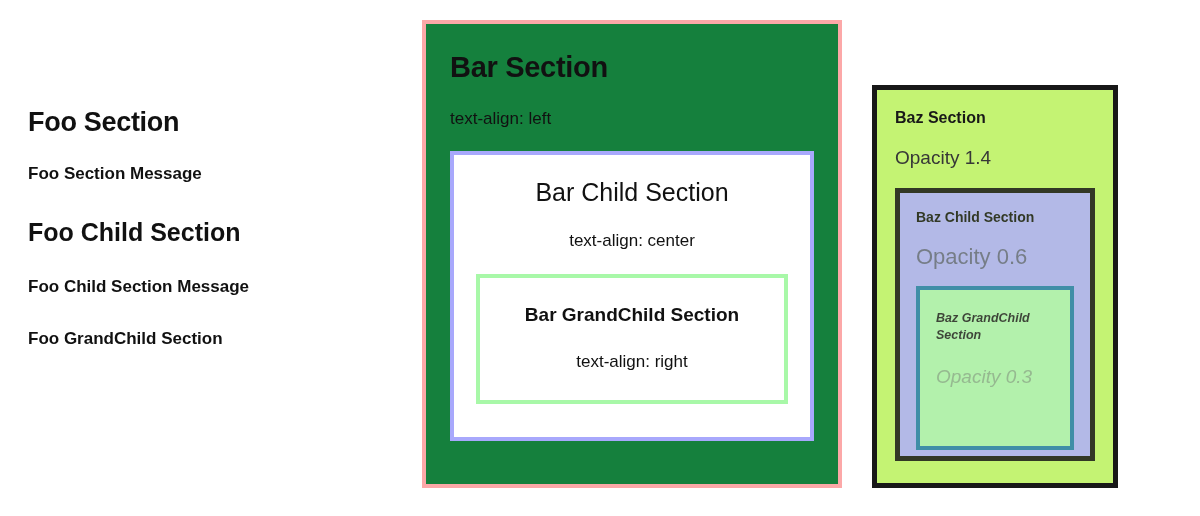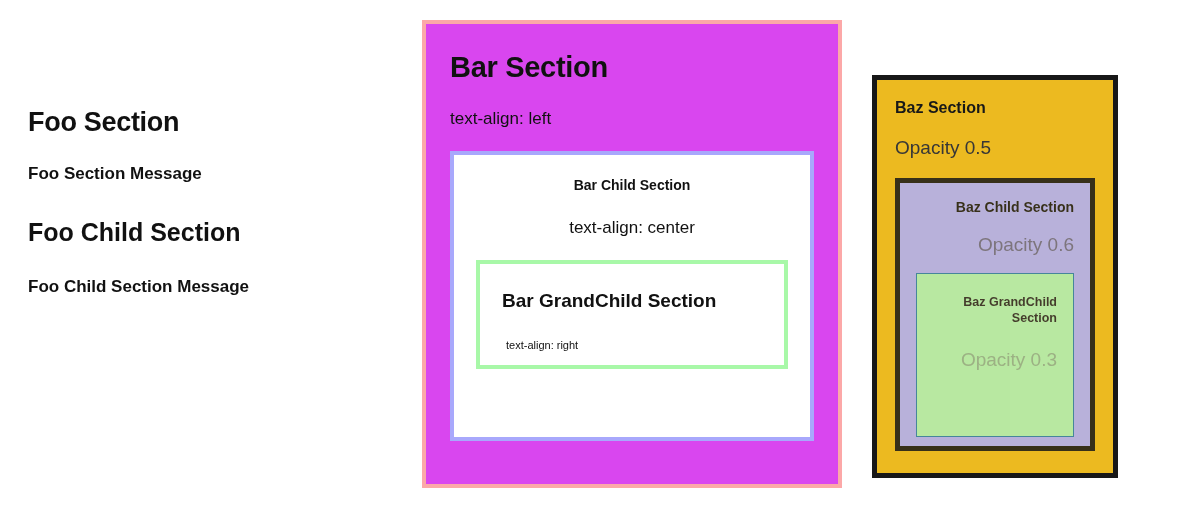--- a/index.html
+++ b/index.html
@@ -56,21 +56,21 @@
 
   
   #bar-section {
     position: absolute;
     left: 422px;
     top: 20px;
     width: 420px;
     height: 468px;
     box-sizing: border-box;
     border: 4px solid #fca8a8;
-    background: #d946ef;
+    background: #15803d;
     text-align: left;
     padding: 26px 24px 0 24px;
   }
   #bar-section .bar-h1 {
     font-size: 29px;
     font-weight: bold;
     line-height: 1.2;
     margin: 0 0 24px 0;
     letter-spacing: -0.3px;
   }
@@ -81,60 +81,60 @@
   }
   #bar-child-section {
     box-sizing: border-box;
     border: 4px solid #a8a8fc;
     background: #ffffff;
     text-align: center;
     padding: 22px 22px 0 22px;
     height: 290px;
   }
   #bar-child-section .bar-h2 {
-    font-size: 14px;
-    font-weight: bold;
+    font-size: 25px;
+    font-weight: normal;
     line-height: 1.2;
     margin: 0 0 24px 0;
   }
   #bar-child-section .bar-note {
     font-size: 17px;
     line-height: 1.2;
     margin: 0 0 22px 0;
   }
   #bar-grandchild-section {
     box-sizing: border-box;
     border: 4px solid #a8f8a8;
     background: #ffffff;
-    text-align: left;
+    text-align: center;
     padding: 26px 22px 0 22px;
-    height: 109px;
+    height: 130px;
   }
   #bar-grandchild-section .bar-h3 {
     font-size: 19px;
     font-weight: bold;
     line-height: 1.2;
     margin: 0 0 26px 0;
   }
   #bar-grandchild-section .bar-note {
-    font-size: 11px;
+    font-size: 17px;
     line-height: 1.2;
     margin: 4px;
   }
 
   
   #baz-section {
     position: absolute;
     left: 872px;
-    top: 75px;
+    top: 85px;
     width: 246px;
     height: 403px;
     box-sizing: border-box;
     border: 5px solid #000000;
-    background: #eab308;
+    background: #bef264;
     padding: 18px 18px 0 18px;
     opacity: 0.9;
   }
   #baz-section .baz-h1 {
     font-size: 16px;
     font-weight: bold;
     line-height: 1.2;
     margin: 0 0 20px 0;
     color: #000000;
   }
@@ -144,42 +144,42 @@
     margin: 0 0 18px 0;
     color: #222222;
   }
   #baz-child-section {
     box-sizing: border-box;
     border: 5px solid #000000;
     background: #a8a8fc;
     padding: 16px 16px 0 16px;
     height: 273px;
     opacity: 0.85;
-    text-align: right;
   }
   #baz-child-section .baz-h2 {
     font-size: 14px;
     font-weight: bold;
     line-height: 1.2;
     margin: 0 0 18px 0;
     color: #000000;
   }
   #baz-child-section .baz-opacity {
-    font-size: 19px;
+    font-size: 22px;
     line-height: 1.2;
     margin: 0 0 16px 0;
     color: #5a5a80;
   }
   #baz-grandchild-section {
     box-sizing: border-box;
-    border: 1px solid #0369a1;
+    border: 4px solid #0369a1;
     background: #a8f8a8;
     padding: 20px 16px 0 16px;
     height: 164px;
     opacity: 0.9;
+    font-style: italic;
   }
   #baz-grandchild-section .baz-h3 {
     font-size: 12.5px;
     font-weight: bold;
     line-height: 1.35;
     margin: 0 0 22px 0;
     color: #000000;
   }
   #baz-grandchild-section .baz-opacity {
     font-size: 19px;
@@ -193,20 +193,21 @@
 
 <div id="foo-section">
   <div class="h1">Foo Section</div>
   <div class="msg">Foo Section Message</div>
 
   <div>
     <div class="h2">Foo Child Section</div>
     <div class="msg">Foo Child Section Message</div>
 
     <div>
+      <div class="h3">Foo GrandChild Section</div>
     </div>
   </div>
 </div>
 
 <div id="bar-section">
   <div class="bar-h1">Bar Section</div>
   <div class="bar-note">text-align: left</div>
 
   <div id="bar-child-section">
     <div class="bar-h2">Bar Child Section</div>
@@ -214,21 +215,21 @@
 
     <div id="bar-grandchild-section">
       <div class="bar-h3">Bar GrandChild Section</div>
       <div class="bar-note">text-align: right</div>
     </div>
   </div>
 </div>
 
 <div id="baz-section">
   <div class="baz-h1">Baz Section</div>
-  <div class="baz-opacity">Opacity 0.5</div>
+  <div class="baz-opacity">Opacity 1.4</div>
 
   <div id="baz-child-section">
     <div class="baz-h2">Baz Child Section</div>
     <div class="baz-opacity">Opacity 0.6</div>
 
     <div id="baz-grandchild-section">
       <div class="baz-h3">Baz GrandChild Section</div>
       <div class="baz-opacity">Opacity 0.3</div>
     </div>
   </div>

